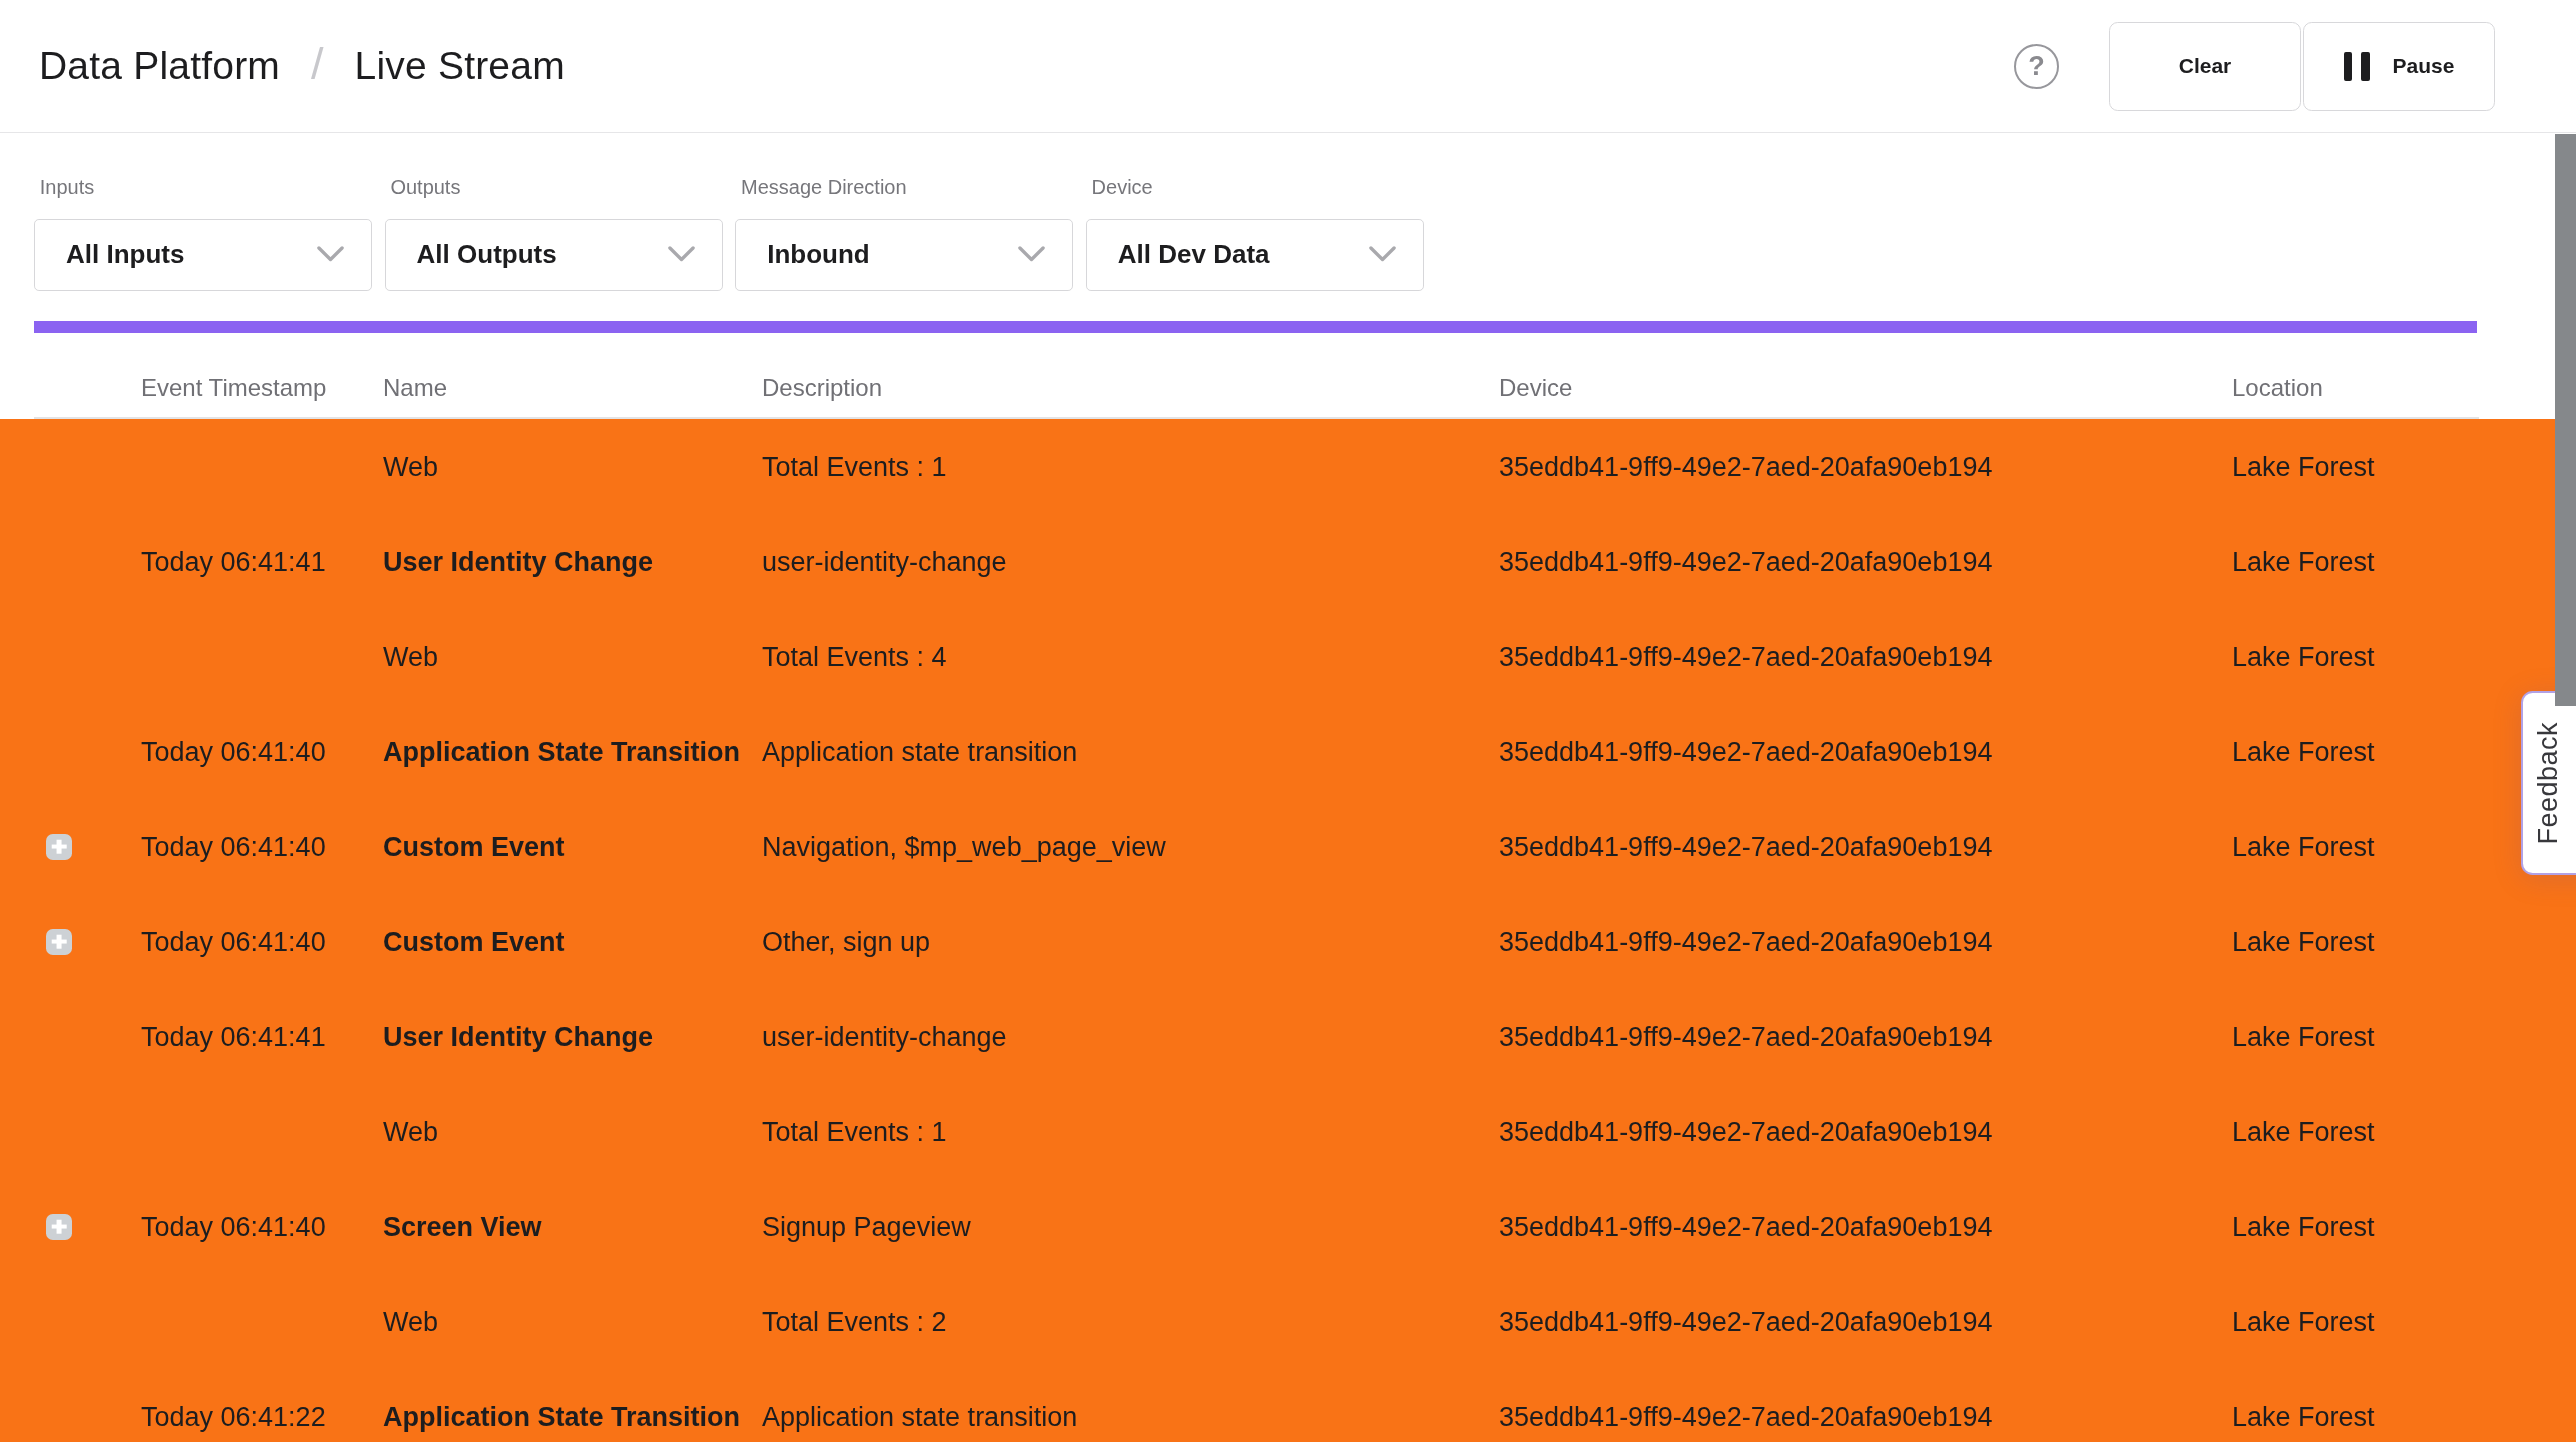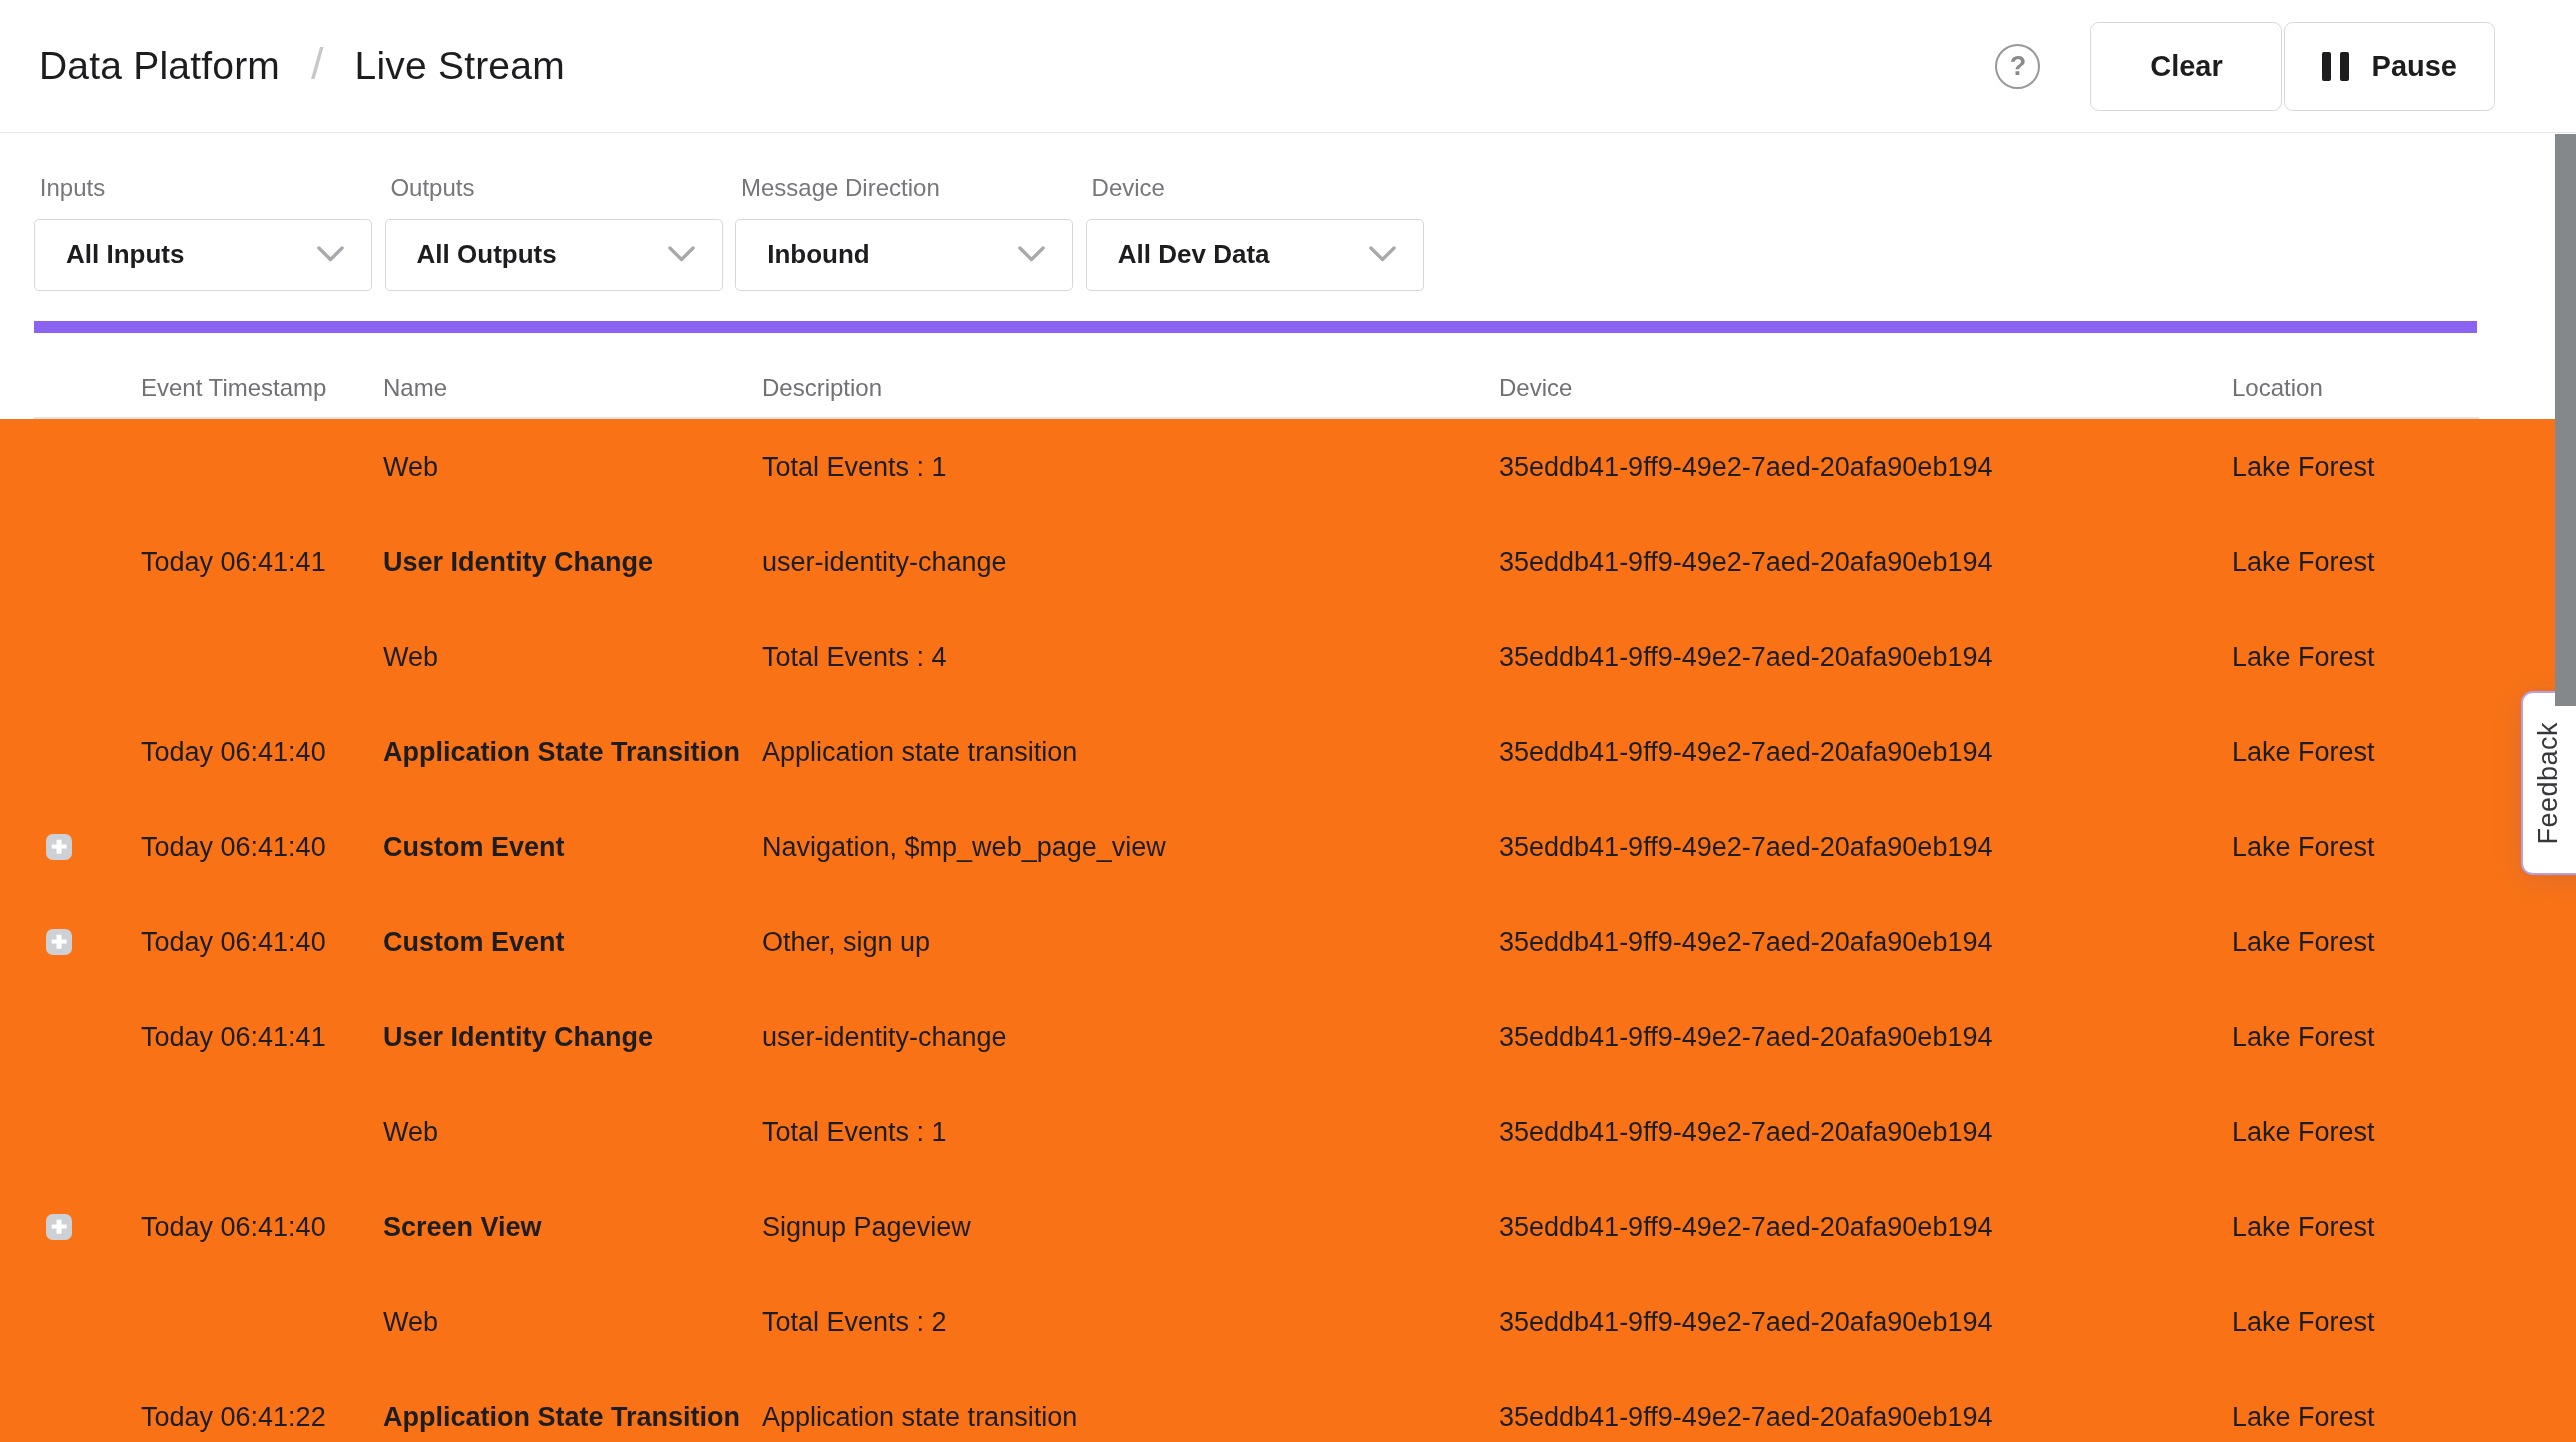--- a/index.html
+++ b/index.html
@@ -29,31 +29,31 @@
     width:45px; height:45px; border:2.9px solid #97979c; border-radius:50%;
     color:#8a8a8f; font-size:27px; font-weight:700;
     display:flex; align-items:center; justify-content:center;
     margin-right:50px; cursor:pointer;
   }
   .btn {
     height:89px; min-width:192px;
     background:#fff; border:1.9px solid #d8d8db; border-radius:8.7px;
     display:flex; align-items:center; justify-content:center;
     font-family:"Liberation Sans", sans-serif;
-    font-size:29px; font-weight:700; color:#1d1d1f;
+    font-size:21px; font-weight:700; color:#1d1d1f;
     padding:0 37px; cursor:pointer;
   }
   .btn + .btn { margin-left:2px; }
   .pause-glyph { display:inline-flex; gap:8.7px; margin-right:23px; }
   .pause-glyph i { display:block; width:8.7px; height:29px; background:#1d1d1f; border-radius:1.9px; }
 
   
   .filters { display:flex; gap:12.6px; padding:39px 0 0 34px; }
   .filter-group { width:338px; }
-  .filter-label { font-size:24px; line-height:31px; color:#76767b; margin-bottom:15.5px; padding-left:5.8px; }
+  .filter-label { font-size:20px; line-height:31px; color:#76767b; margin-bottom:15.5px; padding-left:5.8px; }
   .filter-select {
     height:72px; background:#fff;
     border:1.9px solid #d7d7da; border-radius:4.9px;
     display:flex; align-items:center; justify-content:space-between;
     padding:0 27px 0 31px;
     font-size:26px; font-weight:700; color:#1d1d1f;
     cursor:pointer;
   }
   .chevron { display:flex; align-items:center; }
 

